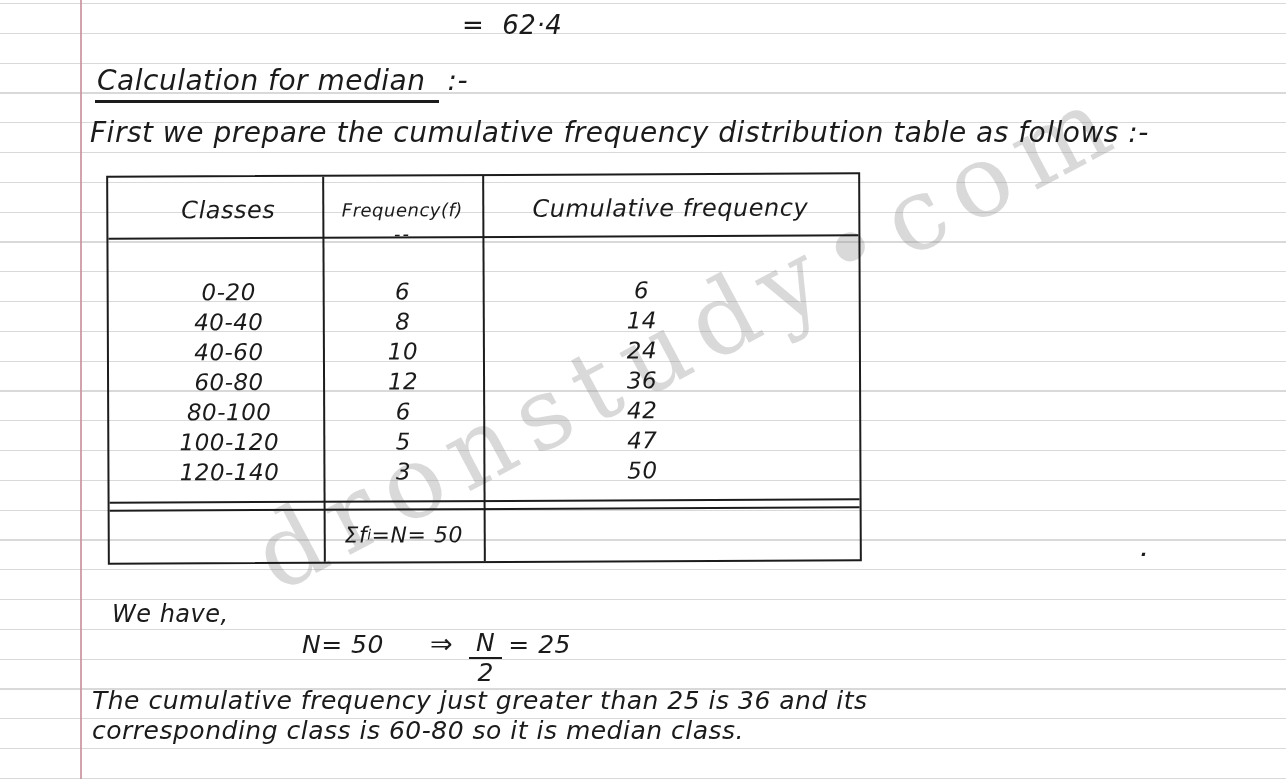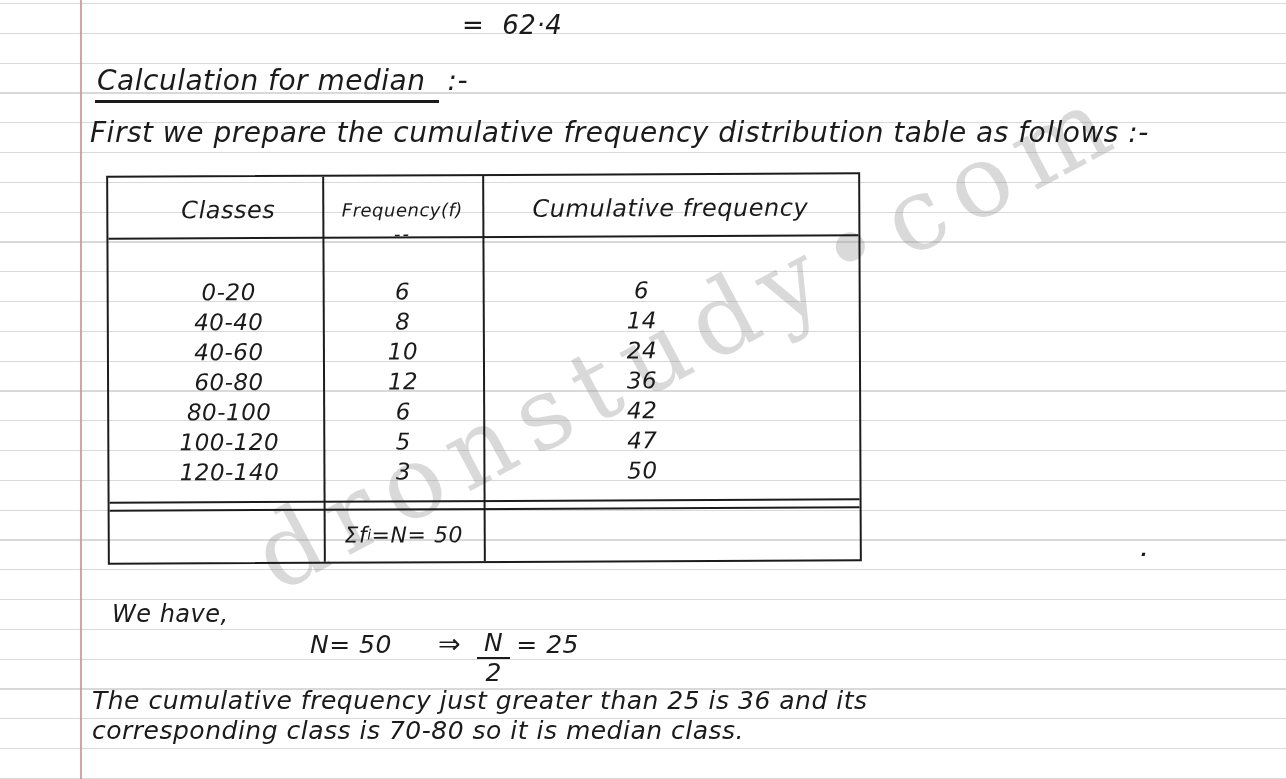--- a/index.html
+++ b/index.html
@@ -61,21 +61,21 @@
   .header-row{top:10px;height:46px;}
   .th.freq{font-size:18px;}
   .header-note{top:50px;height:14px;font-size:18px;letter-spacing:2px;}
   .trow{position:absolute;left:0;right:0;height:30px;font-size:23px;}
   .trow .cell{top:0;height:30px;}
   .trow .cum-cell{padding-right:58px;box-sizing:border-box;}
   .footer-row{top:338px;height:40px;font-size:22px;}
   .footer-row sub{font-size:14px;}
 
   .we-have{left:100px;top:600px;font-size:24px;margin-left:12px;}
-  .equation{left:310px;top:630px;display:flex;align-items:flex-start;font-size:25px;}
+  .equation{left:302px;top:630px;display:flex;align-items:flex-start;font-size:25px;}
   .equation .implies{margin-left:46px;font-size:27px;margin-top:-2px;}
   .equation .frac{margin-left:16px;display:inline-flex;flex-direction:column;align-items:center;}
   .equation .frac .num{border-bottom:2.5px solid #1b1b1b;padding:0 7px 1px;line-height:1.05;}
   .equation .frac .den{line-height:1.15;}
   .equation .rhs{margin-left:6px;}
   .conclusion-1{left:92px;top:686px;font-size:25px;white-space:nowrap;}
   .conclusion-2{left:92px;top:716px;font-size:25px;white-space:nowrap;}
   .stray-mark{left:1140px;top:544px;font-size:18px;font-weight:bold;}
 </style>
 </head>
@@ -157,15 +157,15 @@
   <span class="lhs">N= 50</span>
   <span class="implies">⇒</span>
   <span class="frac">
     <span class="num">N</span>
     <span class="den">2</span>
   </span>
   <span class="rhs">= 25</span>
 </div>
 
 <div class="ink hand conclusion-1">The cumulative frequency just greater than 25 is 36 and its</div>
-<div class="ink hand conclusion-2">corresponding class is 70-80  so it is median class.</div>
+<div class="ink hand conclusion-2">corresponding class is 60-80  so it is median class.</div>
 
 <div class="ink hand stray-mark">·</div>
 
 </body></html>

